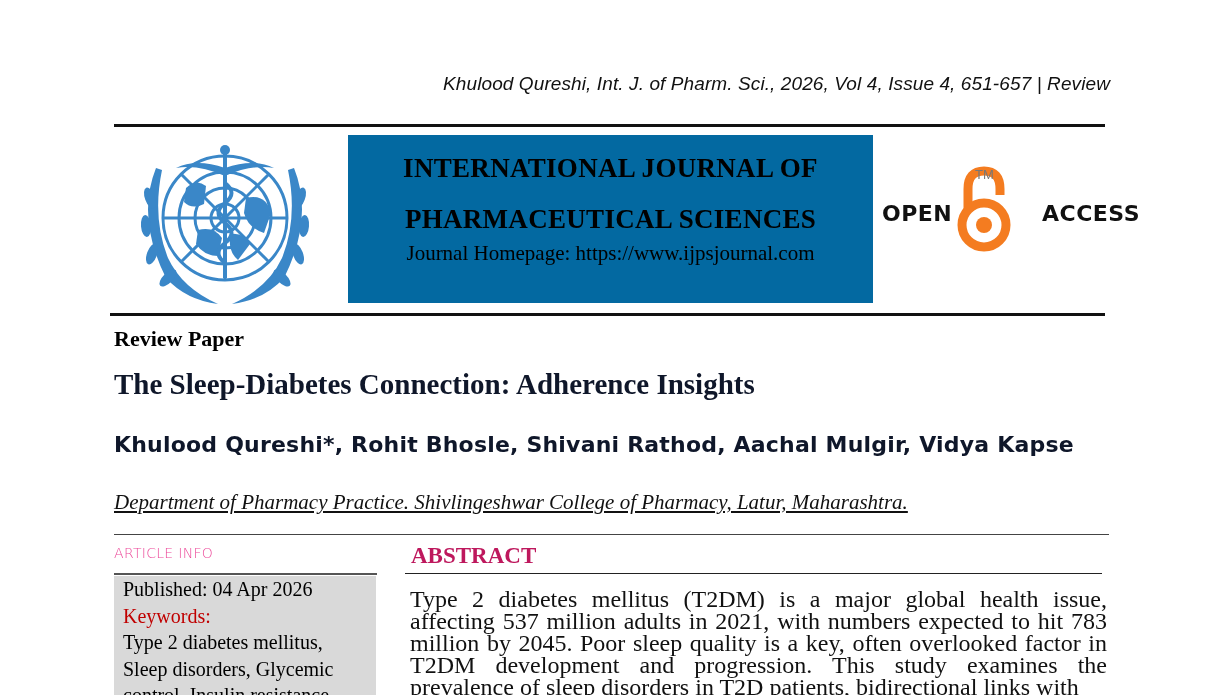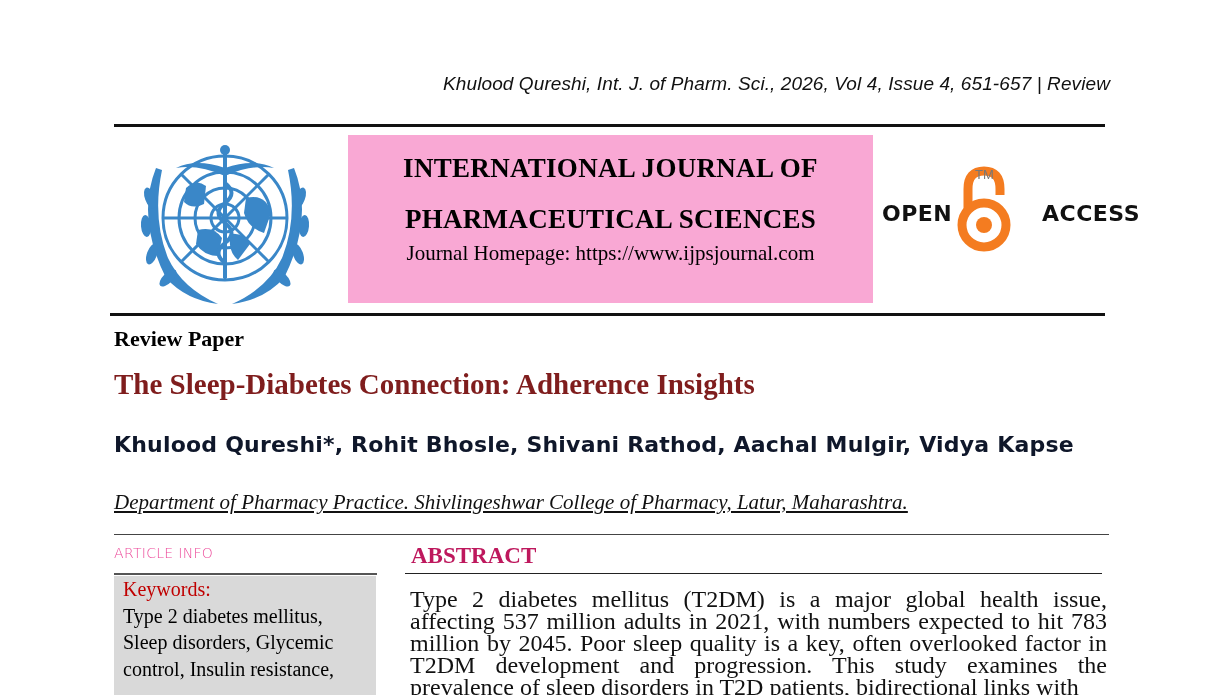--- a/index.html
+++ b/index.html
@@ -5,32 +5,32 @@
     html, body { margin: 0; padding: 0; background: #ffffff; }
     body { width: 1220px; height: 695px; overflow: hidden; position: relative; font-family: "Liberation Serif", serif; color: #000; }
 
     .running-head { position: absolute; left: 300px; top: 73px; width: 810px; text-align: right; font-family: "Liberation Sans", sans-serif; font-style: italic; font-size: 19px; color: #111; letter-spacing: 0.1px; }
 
     .rule-top { position: absolute; left: 114px; top: 124px; width: 991px; height: 3px; background: #111; }
     .rule-bottom { position: absolute; left: 110px; top: 313px; width: 995px; height: 3px; background: #111; }
 
     .logo-emblem { position: absolute; left: 126px; top: 138px; width: 198px; height: 168px; }
 
-    .journal-box { position: absolute; left: 348px; top: 135px; width: 525px; height: 168px; background: #f9a8d4; text-align: center; }
+    .journal-box { position: absolute; left: 348px; top: 135px; width: 525px; height: 168px; background: #0369a1; text-align: center; }
     .journal-title { font-family: "Liberation Serif", serif; font-weight: bold; font-size: 27px; line-height: 36px; margin-top: 15px; letter-spacing: 0.3px; }
     .journal-sub { font-family: "Liberation Serif", serif; font-size: 21px; line-height: 33px; }
 
     .oa-logo { position: absolute; left: 880px; top: 165px; width: 230px; height: 90px; }
     .oa-text { position: absolute; top: 36px; font-family: "DejaVu Sans", sans-serif; font-weight: bold; font-size: 22px; color: #111; letter-spacing: 0.5px; }
     .oa-open { left: 2px; }
     .oa-access { left: 134px; margin-left: 28px; }
     .oa-tm { position: absolute; left: 95px; top: 2px; font-family: "Liberation Sans", sans-serif; font-size: 13px; color: #777; }
 
     .paper-type { position: absolute; left: 114px; top: 326px; font-family: "Liberation Serif", serif; font-weight: bold; font-size: 22px; }
-    .paper-title { position: absolute; left: 114px; top: 368px; font-family: "Liberation Serif", serif; font-weight: bold; font-size: 29px; color: #7f1d1d; }
+    .paper-title { position: absolute; left: 114px; top: 368px; font-family: "Liberation Serif", serif; font-weight: bold; font-size: 29px; color: #0f172a; }
     .authors { position: absolute; left: 114px; top: 432px; font-family: "DejaVu Sans", sans-serif; font-weight: bold; font-size: 22px; color: #0f172a; letter-spacing: 0.2px; }
     .affiliation { position: absolute; left: 114px; top: 490px; font-family: "Liberation Serif", serif; font-style: italic; font-size: 21px; color: #111; text-decoration: underline; }
 
     .rule-mid { position: absolute; left: 114px; top: 534px; width: 995px; height: 1px; background: #444; }
 
     .info-heading { position: absolute; left: 114px; top: 545px; font-family: "DejaVu Sans", sans-serif; font-weight: 300; font-size: 14px; color: #ec4899; letter-spacing: 0.3px; }
     .info-rule { position: absolute; left: 114px; top: 573px; width: 263px; height: 2px; background: #555; }
     .info-box { position: absolute; left: 114px; top: 576px; width: 262px; height: 130px; background: #d9d9d9; padding: 0 0 0 9px; box-sizing: border-box; font-family: "Liberation Serif", serif; font-size: 20px; line-height: 26.5px; overflow: hidden; }
     .info-box .kw-label { color: #c00000; }
 
@@ -107,20 +107,21 @@
 <div class="paper-type">Review Paper</div>
 <div class="paper-title">The Sleep-Diabetes Connection: Adherence Insights</div>
 <div class="authors">Khulood Qureshi*, Rohit Bhosle, Shivani Rathod, Aachal Mulgir, Vidya Kapse</div>
 <div class="affiliation">Department of Pharmacy Practice. Shivlingeshwar College of Pharmacy, Latur, Maharashtra.</div>
 
 <div class="rule-mid"></div>
 
 <div class="info-heading">ARTICLE INFO</div>
 <div class="info-rule"></div>
 <div class="info-box">
+  <div>Published: 04 Apr 2026</div>
   <div class="kw-label">Keywords:</div>
   <div>Type 2 diabetes mellitus,</div>
   <div>Sleep disorders, Glycemic</div>
   <div>control, Insulin resistance,</div>
 </div>
 
 <div class="abs-heading">ABSTRACT</div>
 <div class="abs-rule"></div>
 <div class="abs-body">Type 2 diabetes mellitus (T2DM) is a major global health issue, affecting 537 million adults in 2021, with numbers expected to hit 783 million by 2045. Poor sleep quality is a key, often overlooked factor in T2DM development and progression. This study examines the prevalence of sleep disorders in T2D patients, bidirectional links with</div>
 

